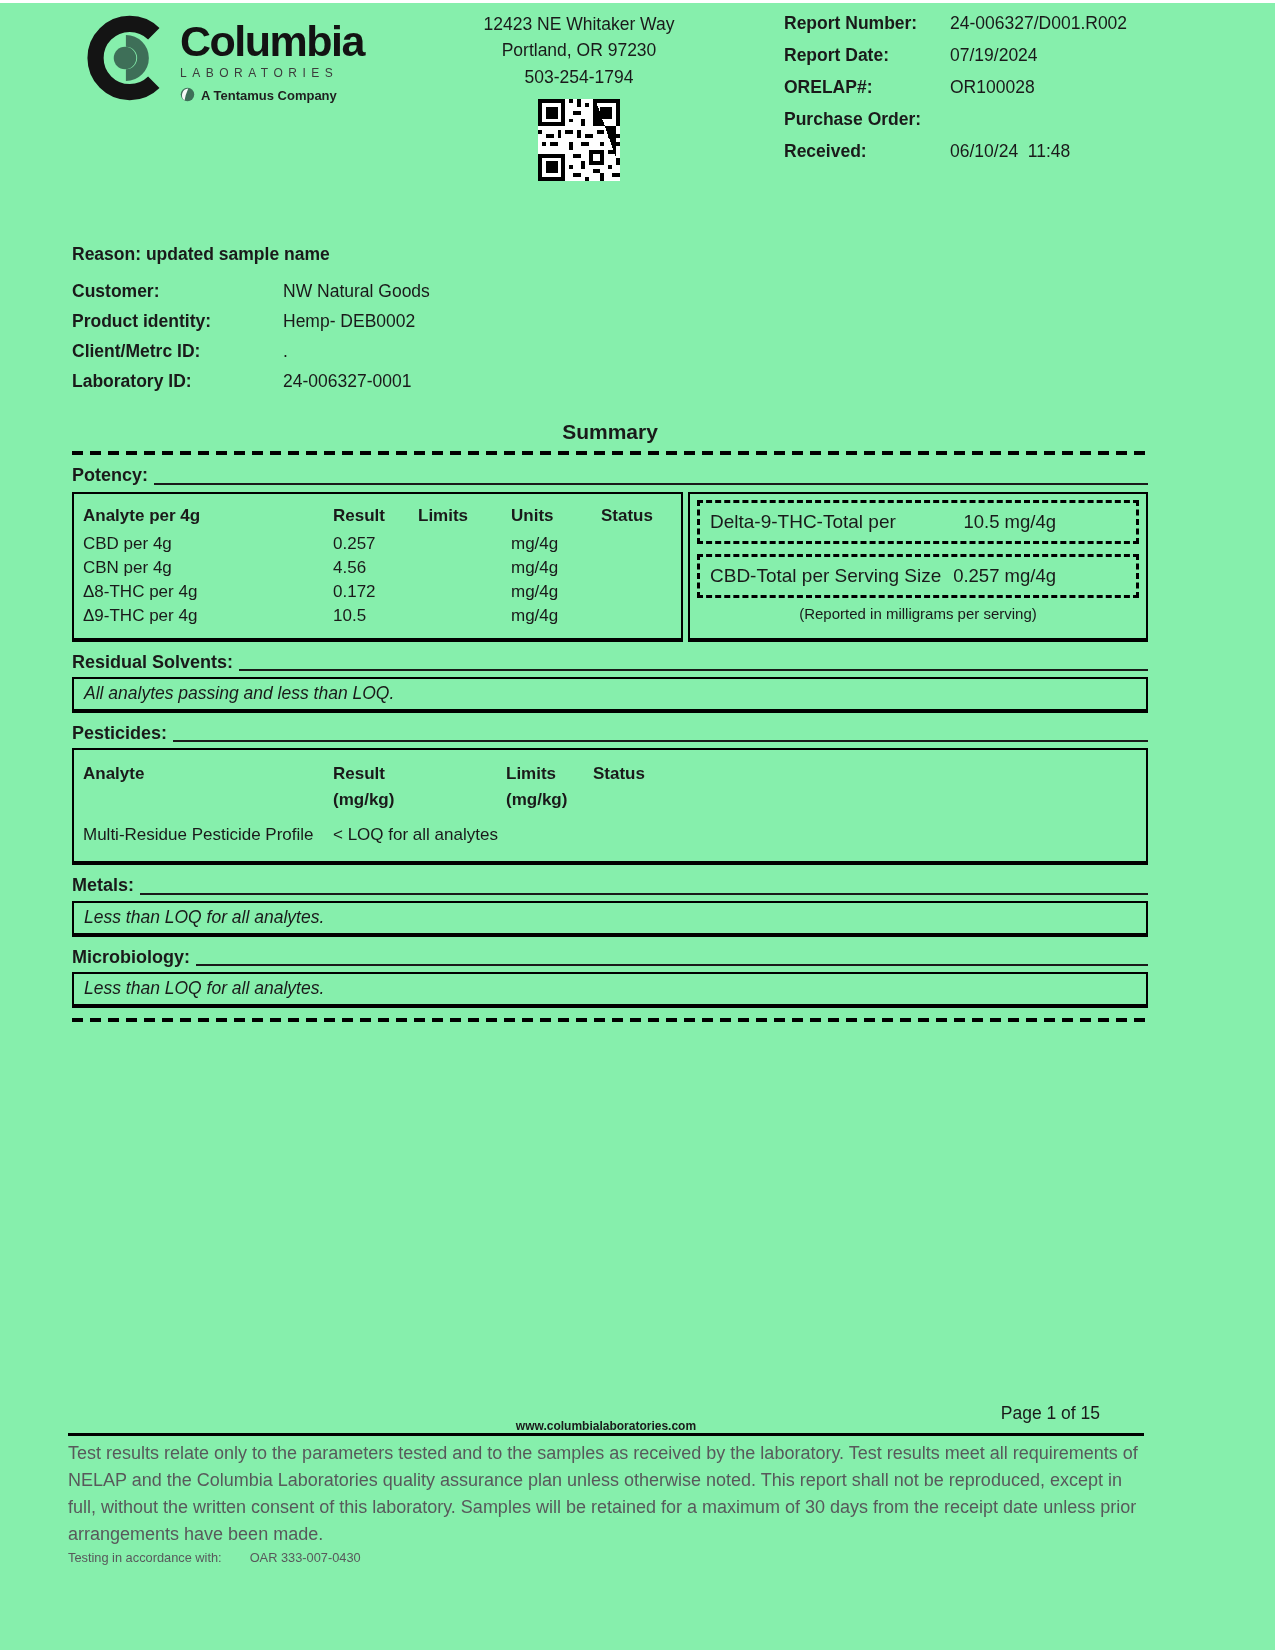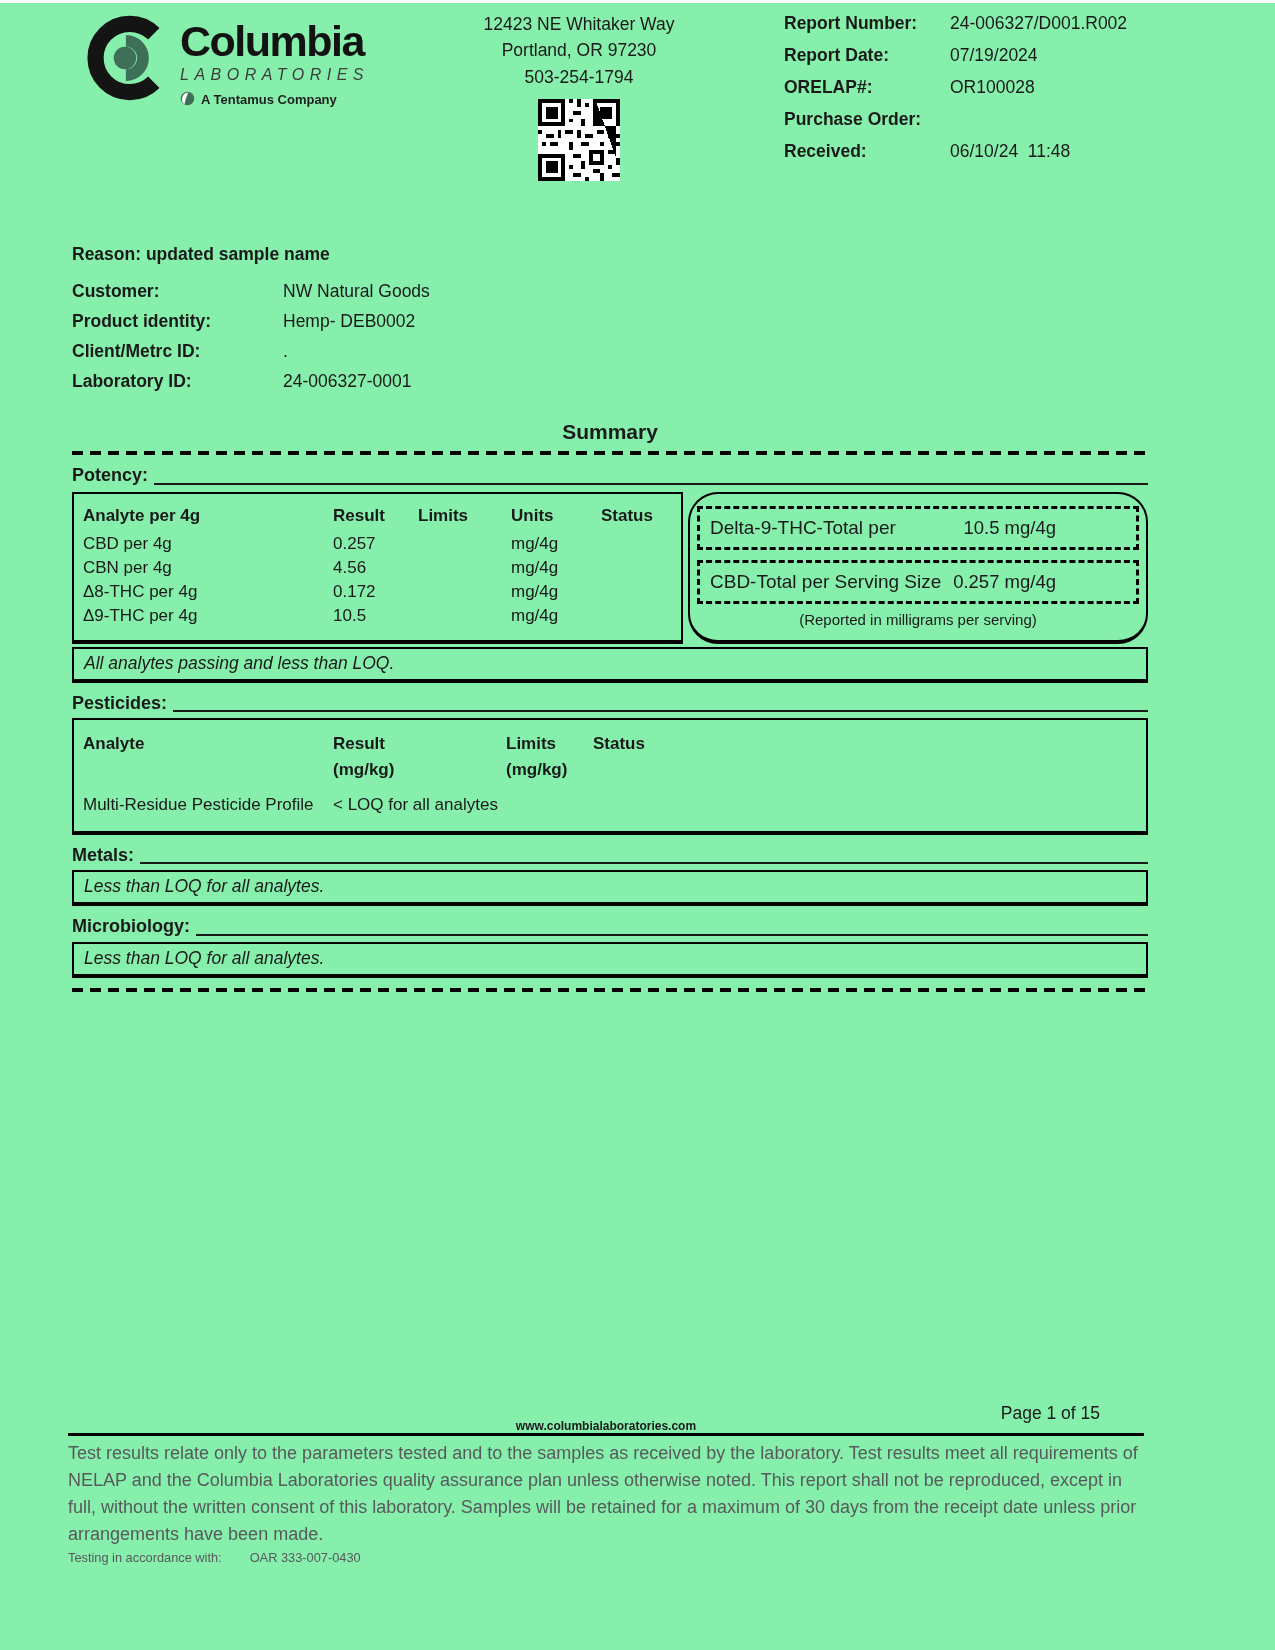--- a/index.html
+++ b/index.html
@@ -7,21 +7,21 @@
   body { font-family:"Liberation Sans", sans-serif; color:#1a1a1a; }
   .page { position:relative; width:1275px; height:1650px; background:#86efac; margin:3px auto; overflow:hidden; }
   .content { position:absolute; left:72px; top:0; width:1076px; }
 
   
   .header { position:relative; height:238px; }
   .logo { position:absolute; left:8px; top:10px; display:flex; gap:10px; align-items:flex-start; }
   .logo-mark svg { display:block; }
   .logo-text { padding-top:8px; }
   .brand { font-size:43px; font-weight:bold; letter-spacing:-1.5px; color:#131313; line-height:0.95; }
-  .logo-sub { font-size:16px; letter-spacing:5.5px; color:#3c3c3c; margin-top:4px;font-style:italic; }
+  .logo-sub { font-size:12px; letter-spacing:5.5px; color:#3c3c3c; margin-top:4px; }
   .logo-tagline { display:flex; align-items:center; gap:6px; margin-top:7px; font-size:13px; font-weight:bold; color:#1f1f1f; }
   .address { position:absolute; left:352px; top:8px; width:310px; text-align:center; font-size:17.5px; line-height:1.5; }
   .qr { margin:9px auto 0; width:82px; height:82px; }
   .report-fields { position:absolute; left:712px; top:10px; width:364px; font-size:17.5px; }
   .frow { display:flex; margin-bottom:10px; line-height:1.25; }
   .flabel { font-weight:bold; width:166px; flex:none; }
   .fvalue { white-space:pre-wrap; }
 
   
   .amendment { font-weight:bold; font-size:17.5px; line-height:1.5; }
@@ -36,21 +36,21 @@
   .section-heading::after { content:""; flex:1; border-bottom:2px solid #1a1a1a; margin:0 0 3px 6px; }
 
   .box { border:2px solid #000; border-bottom-width:4px; }
 
   .potency-flex { display:flex; gap:5px; margin-top:4px; align-items:stretch; }
   .potency-box { width:611px; flex:none; padding:8px 0 8px; }
   .pgrid { display:grid; grid-template-columns:250px 85px 93px 90px 1fr; padding:0 9px; font-size:17px; }
   .pgrid.head { font-weight:bold; margin:4px 0 8px; }
   .pgrid.row { margin-bottom:4px; }
 
-  .totals-box { flex:1; padding:12px 7px; display:flex; flex-direction:column;border-radius:30px; }
+  .totals-box { flex:1; padding:6px 7px; display:flex; flex-direction:column; }
   .total-row { border:3px dashed #000; display:flex; justify-content:space-between; align-items:center; padding:8px 10px; font-size:19px; }
   .total-row + .total-row { margin-top:10px; }
   .total-value { margin-right:70px; font-size:18.5px; }
   .totals-note { text-align:center; font-size:15px; margin-top:7px; }
 
   .note-box { margin-top:3px; padding:4px 10px 5px; font-size:17.5px; font-style:italic; }
 
   .pest-box { margin-top:3px; padding:11px 0 16px; }
   .pestgrid { display:grid; grid-template-columns:250px 173px 87px 1fr; padding:0 9px; font-size:17px; }
   .pestgrid.head { font-weight:bold; line-height:1.5; }
@@ -249,20 +249,23 @@
           <span class="total-value">10.5 mg/4g</span>
         </div>
         <div class="total-row">
           <span>CBD-Total per Serving Size</span>
           <span class="total-value">0.257 mg/4g</span>
         </div>
         <div class="totals-note">(Reported in milligrams per serving)</div>
       </div>
     </div>
 
+    <div class="section-heading">
+      <span>Residual Solvents:</span>
+    </div>
     <div class="note-box box">All analytes passing and less than LOQ.</div>
 
     <div class="section-heading">
       <span>Pesticides:</span>
     </div>
     <div class="pest-box box">
       <div class="pestgrid head">
         <span><span>Analyte</span><br><span class="sub"></span></span>
         <span><span>Result</span><br><span class="sub">(mg/kg)</span></span>
         <span><span>Limits</span><br><span class="sub">(mg/kg)</span></span>

